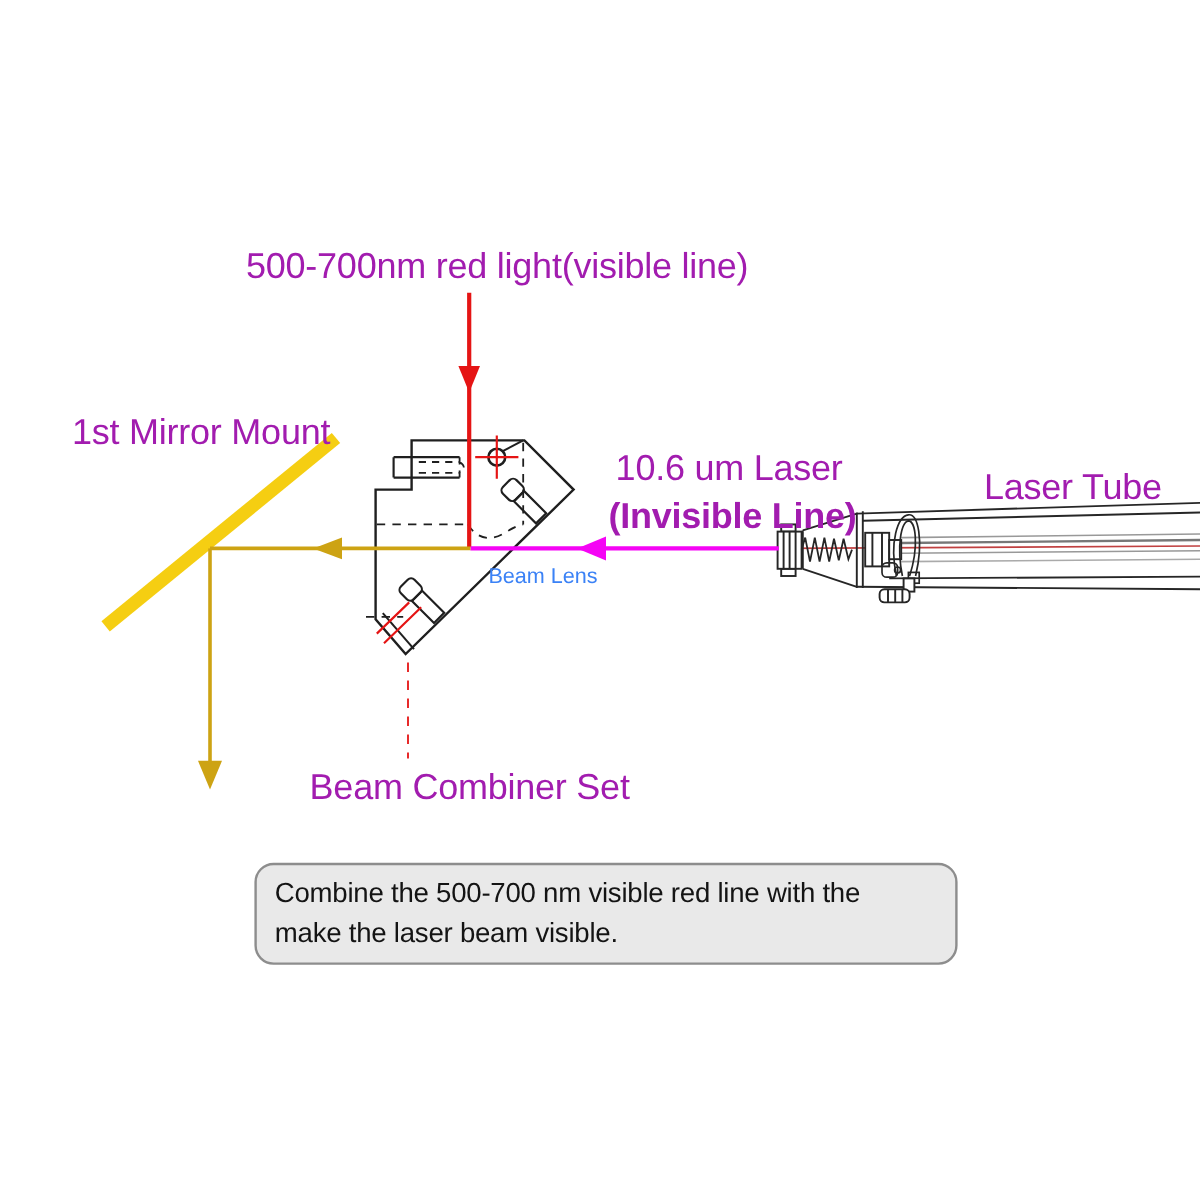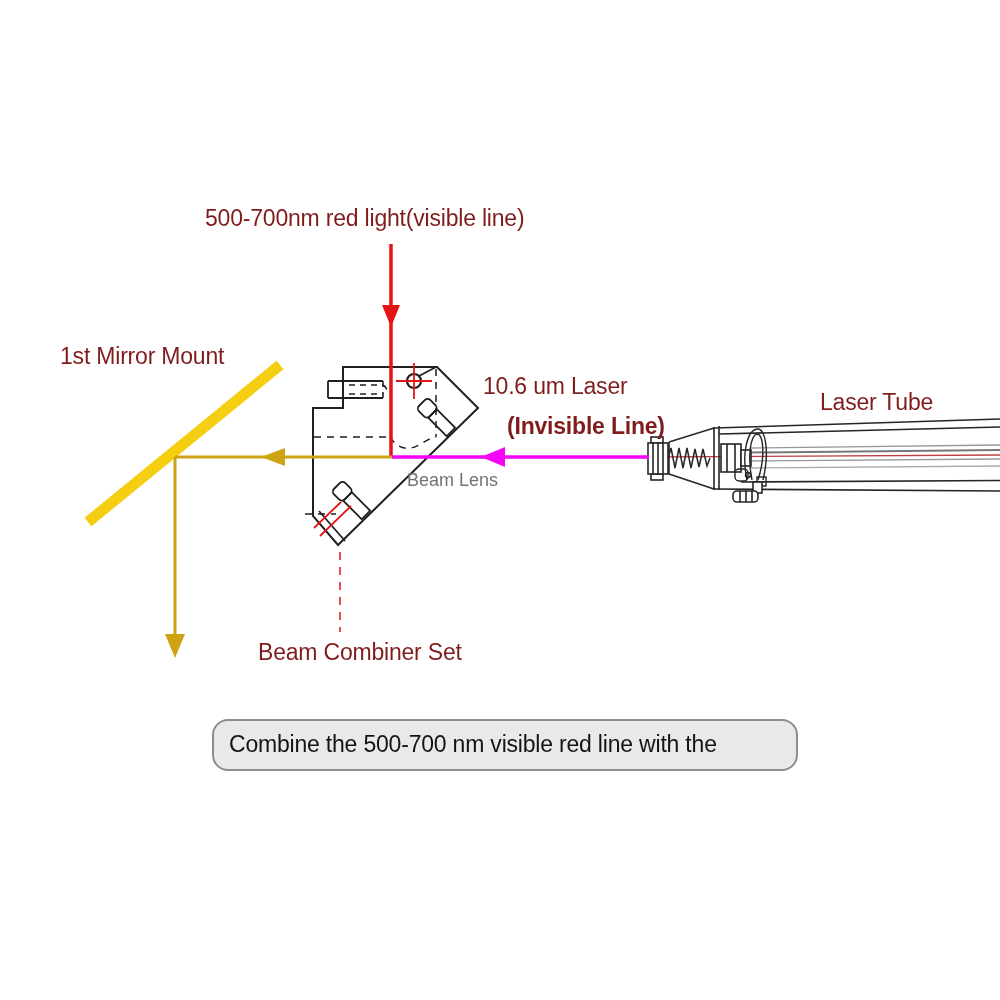--- a/index.html
+++ b/index.html
@@ -2,24 +2,24 @@
 <html><head>
 <meta charset="utf-8">
 <style>
   html,body{margin:0;padding:0;background:#ffffff;}
   .stage{
     position:relative;width:1000px;height:1000px;background:#ffffff;
     font-family:"Liberation Sans", sans-serif;overflow:hidden;
   }
   .stage svg{position:absolute;left:0;top:0;}
   .lbl{
-    position:absolute;color:#7f1d1d;font-size:23px;line-height:1.1;
+    position:absolute;color:#a21caf;font-size:30px;line-height:1.1;
     white-space:nowrap;letter-spacing:-0.2px;
   }
-  .lbl-red{color:#737373;font-size:18px;letter-spacing:0;}
+  .lbl-red{color:#3b82f6;font-size:18px;letter-spacing:0;}
   .note-box{
     position:absolute;left:212px;top:719px;width:586px;box-sizing:border-box;
     background:#e9e9e9;border:2px solid #8d8d8d;border-radius:16px;
     padding:7px 28px 8px 15px;color:#141414;font-size:23px;line-height:33px;
     letter-spacing:-0.2px;
   }
   .note-line{display:block;white-space:nowrap;}
 </style>
 </head>
 <body>
@@ -130,26 +130,27 @@
       <polygon points="261,457 285,448 285,466" fill="#cda313"></polygon>
       <line x1="175" y1="457" x2="175" y2="637" stroke="#cda313" stroke-width="3"></line>
       <polygon points="175,658 165,634 185,634" fill="#cda313"></polygon>
     </g>
   </svg>
 
   <div class="lbl" style="left:205px;top:206px;">500-700nm red light(visible line)</div>
 
   <div class="lbl" style="left:60px;top:344px;">1st Mirror Mount</div>
 
-  <div class="lbl" style="left:483px;top:374px;">10.6 um Laser</div>
+  <div class="lbl" style="left:513px;top:374px;">10.6 um Laser</div>
   <div class="lbl" style="left:507px;top:414px;font-weight:bold;">(Invisible Line)</div>
 
   <div class="lbl" style="left:820px;top:390px;">Laser Tube</div>
 
   <div class="lbl lbl-red" style="left:407px;top:471px;">Beam Lens</div>
 
   <div class="lbl" style="left:258px;top:640px;">Beam Combiner Set</div>
 
   <div class="note-box">
     <span class="note-line">Combine the 500-700 nm visible red line with the</span>
+    <span class="note-line">make the laser beam visible.</span>
   </div>
 
 </div>
 
 </body></html>

